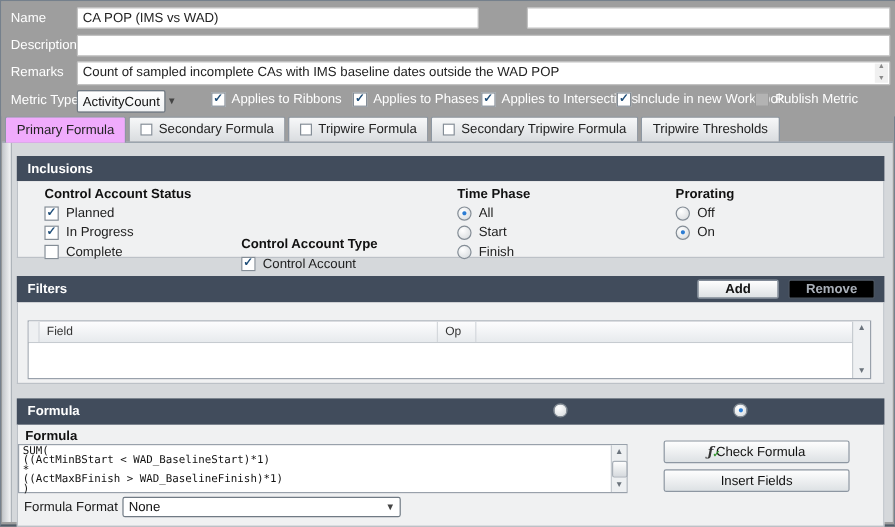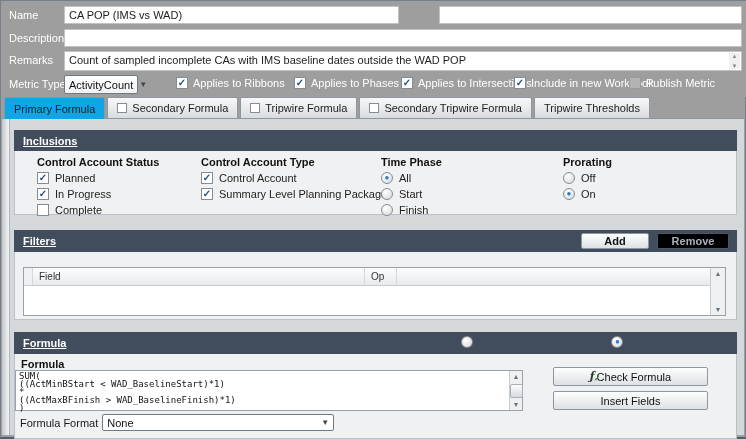--- a/index.html
+++ b/index.html
@@ -23,33 +23,33 @@
   .cb{width:12px;height:12px;background:#ffffff;border:1px solid #848d96;box-sizing:border-box;
       display:inline-flex;align-items:center;justify-content:center;flex:0 0 auto;}
   .cb .mk{font-size:10px;font-weight:bold;color:#1f4e79;line-height:10px;}
   .cb.disabled{background:#b3b3b3;border-color:#9a9a9a;}
 
   
   .tabbar{position:absolute;left:3px;top:96px;height:21px;display:flex;gap:2px;z-index:3;}
   .tab{background:linear-gradient(#f7f8f9,#d9dcdf);border:1px solid #8d97a2;border-bottom:none;
        border-radius:2px 2px 0 0;padding:0 9px;display:flex;align-items:center;gap:5px;
        font-size:11px;color:#222;height:21px;box-sizing:border-box;}
-  .tab.active{background:#0ea5e9;height:22px;font-weight:normal;}
+  .tab.active{background:#f0abfc;height:22px;font-weight:normal;}
   .cb.small{width:10px;height:10px;}
   .cb.small .mk{font-size:8px;}
 
   
   .content{position:absolute;left:1px;right:1px;top:117px;bottom:2px;background:#d5d8db;
            border-top:1px solid #8d97a2;}
   .left-strip{position:absolute;left:0;top:0;bottom:0;width:7px;
               background:linear-gradient(90deg,#c3c7cb,#f3f4f5);border-right:1px solid #aeb4ba;}
 
   .group{position:absolute;left:12px;right:7px;}
   .group-header{height:21px;background:#414c5c;color:#ffffff;display:flex;align-items:center;
-                padding:0 9px;font-weight:bold;font-size:11px;box-sizing:border-box;text-decoration:underline;}
+                padding:0 9px;font-weight:bold;font-size:11px;box-sizing:border-box;}
   .group-body{background:#f0f1f2;border:1px solid #bcc1c7;border-top:none;position:relative;box-sizing:border-box;}
 
   
   .inc-col{position:absolute;top:5px;}
   .inc-title{font-weight:bold;color:#111;margin-bottom:4px;}
   .inc-row{display:flex;align-items:center;gap:6px;margin-bottom:4px;color:#222;white-space:nowrap;}
   .rb{width:12px;height:12px;border-radius:50%;background:radial-gradient(circle at 35% 30%,#ffffff,#d4d8db);
       border:1px solid #848d96;box-sizing:border-box;display:inline-flex;align-items:center;justify-content:center;flex:0 0 auto;}
   .rb .mk{font-size:8px;line-height:8px;color:#2b7cd3;}
 
@@ -206,21 +206,21 @@
             <span>In Progress</span>
           </div>
           <div class="inc-row">
             <span class="cb">
                 <span class="mk"></span>
               </span>
             <span>Complete</span>
           </div>
         </div>
 
-        <div class="inc-col" style="left:186px;">
+        <div class="inc-col" style="left:186px;margin-top:42px;">
           <div class="inc-title">Control Account Type</div>
           <div class="inc-row">
             <span class="cb">
                 <span class="mk">✓</span>
               </span>
             <span>Control Account</span>
           </div>
           <div class="inc-row">
             <span class="cb">
                 <span class="mk">✓</span>

